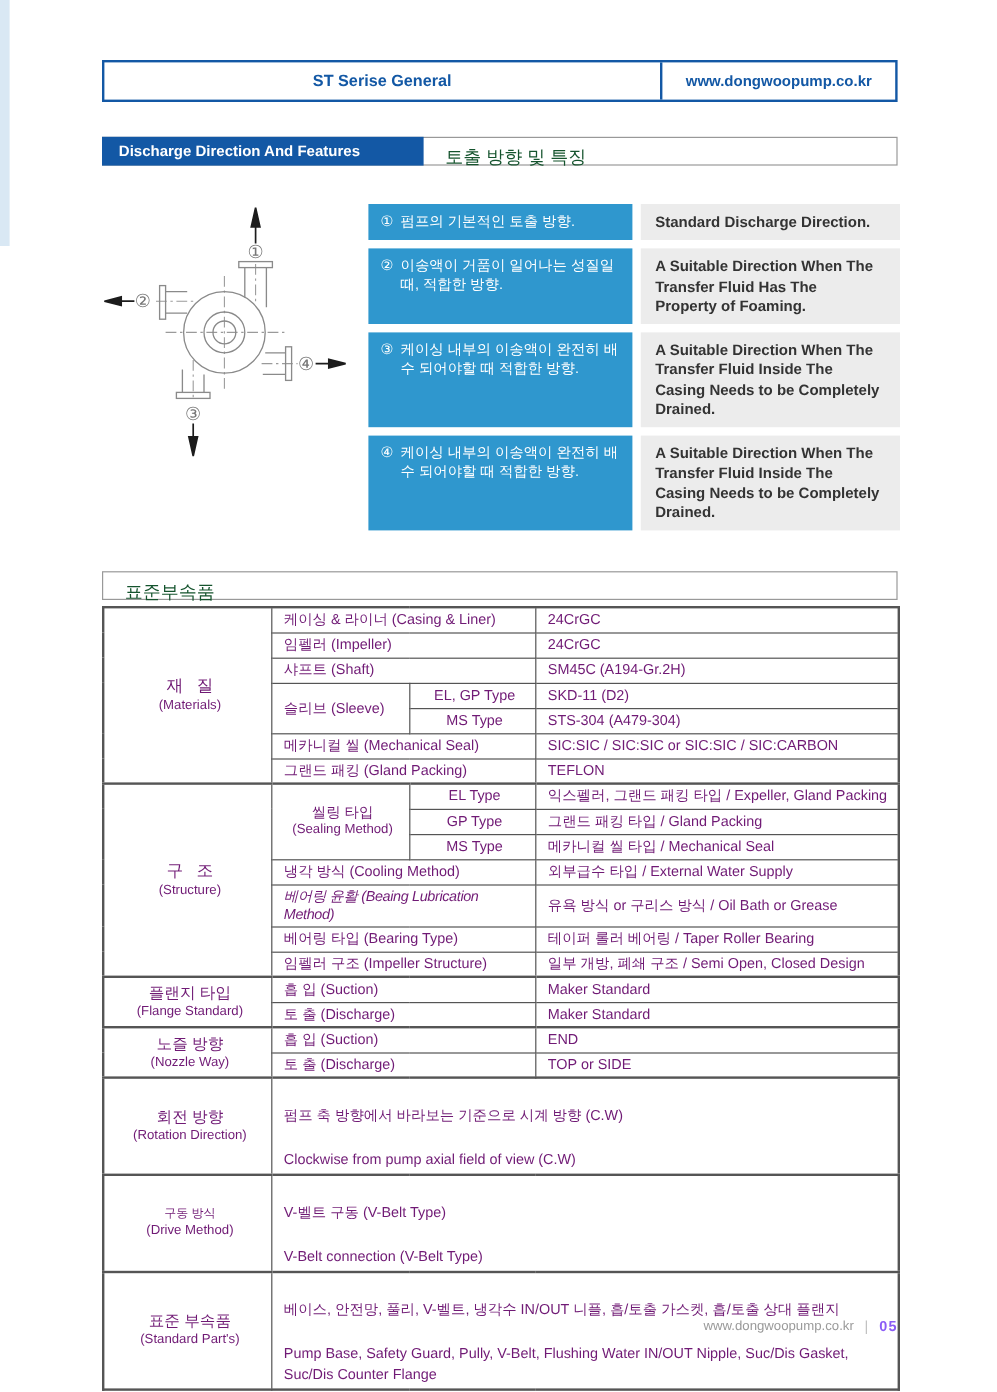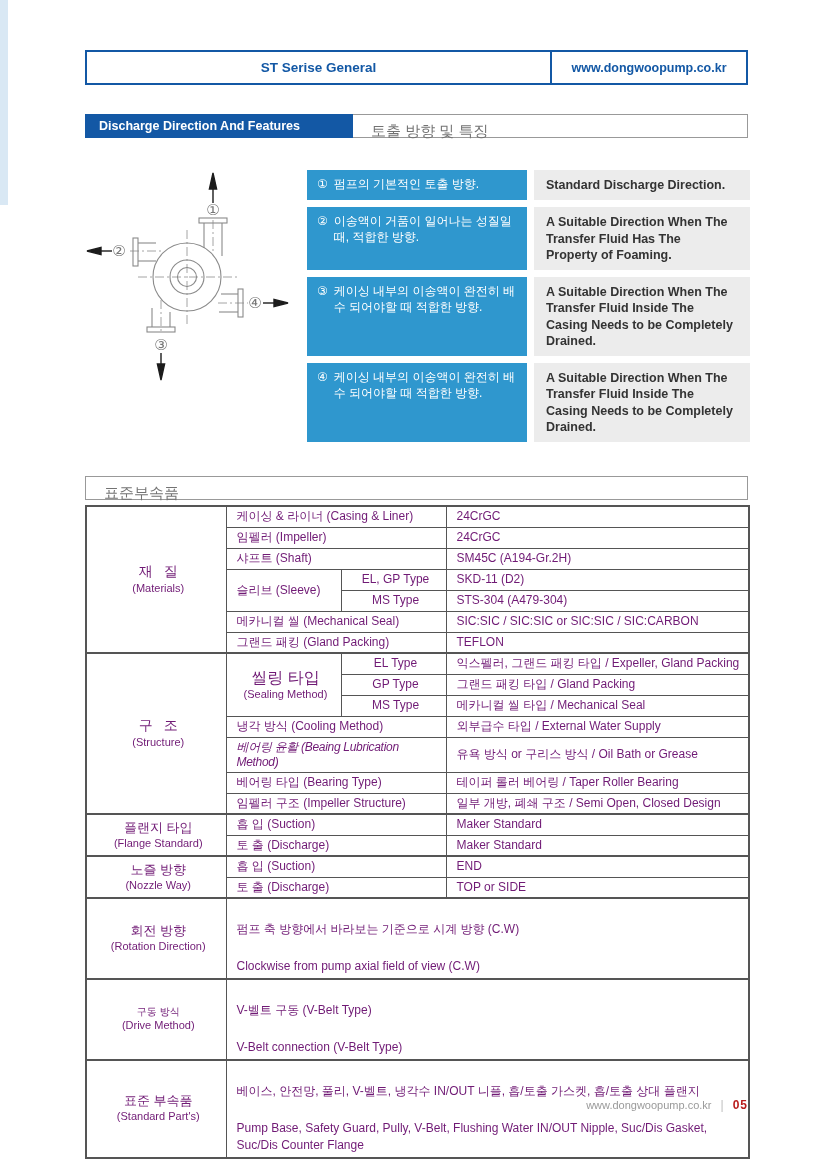--- a/index.html
+++ b/index.html
@@ -21,21 +21,21 @@
   .header-box .cell{display:flex;align-items:center;justify-content:center;
     color:var(--brand-blue);font-weight:bold;}
   .header-box .left{width:465px;border-right:2px solid var(--brand-blue);font-size:13.5px;box-sizing:border-box;}
   .header-box .right{flex:1;font-size:12.5px;}
 
   
   .sec-header{position:absolute;left:85px;width:663px;height:24px;
     border:1px solid #999;box-sizing:border-box;display:flex;align-items:stretch;background:#fff;text-align:center;}
   .sec-header .bar{flex:0 0 254px;margin:-1px 0 -1px -1px;background:var(--brand-blue);
     color:#fff;font-size:12.5px;font-weight:bold;display:flex;align-items:center;padding-left:14px;}
-  .sec-header .ko-title{display:flex;align-items:center;padding-left:18px;font-size:15px;color:#737373;margin-top:10px;}
+  .sec-header .ko-title{display:flex;align-items:center;padding-left:18px;font-size:15px;color:#14532d;margin-top:10px;}
   .sec1{top:114px;}
   .sec2{top:476px;}
 
   
   .figure{position:absolute;left:86px;top:160px;}
 
   
   .features{position:absolute;left:307px;top:170px;width:443px;display:flex;flex-direction:column;gap:7px;}
   .feat-row{display:flex;gap:7px;align-items:stretch;}
   .feat-ko{width:220px;box-sizing:border-box;background:var(--feat-blue);color:#fff;
@@ -49,33 +49,33 @@
     table-layout:fixed;border:2px solid var(--line);}
   table.main td{border:1px solid var(--line);font-size:12px;color:#701a75;
     padding:2px 6px 2px 10px;height:21px;line-height:1.25;box-sizing:border-box;
     overflow:hidden;vertical-align:middle;}
   table.main tr.sec td{border-top:2px solid var(--line);}
   td.cat{text-align:center;padding:2px 3px;}
   .cat-ko{font-size:14px;word-spacing:7px;}
   .cat-en{font-size:11px;margin-top:1px;}
   td.sub{text-align:center;padding:2px 4px;}
   td.center2{text-align:center;padding:2px 4px;}
-  .seal-ko{font-size:16px;}
+  .seal-ko{font-size:12px;}
   .seal-en{font-size:11px;}
   td.lbl-small{font-size:10.5px;letter-spacing:-0.3px;font-style:italic;}
   td.ml{padding-top:4px;padding-bottom:4px;}
   td.ml .ln{line-height:1.45;margin-top:20px;}
   tr.row2 td{height:44px;}
   tr.row3 td{height:71px;}
 
   
   .footer{position:absolute;right:83px;top:1098px;display:flex;align-items:center;gap:9px;}
   .footer .site{font-size:11px;color:#9a9a9a;}
   .footer .sep{font-size:12px;color:#c0c0c0;font-weight:300;}
-  .footer .pagenum{font-size:12px;color:#b91c1c;font-weight:bold;letter-spacing:1px;}
+  .footer .pagenum{font-size:12px;color:#8b5cf6;font-weight:bold;letter-spacing:1px;}
 </style>
 </head>
 <body>
 
 <div class="page">
 
   <div class="side-strip"></div>
 
   <div class="header-box">
     <div class="cell left">ST Serise General</div>

